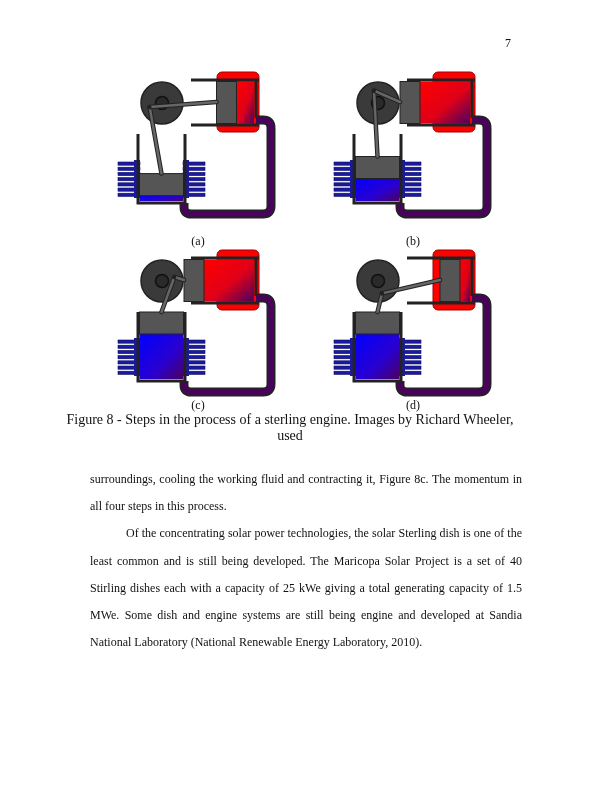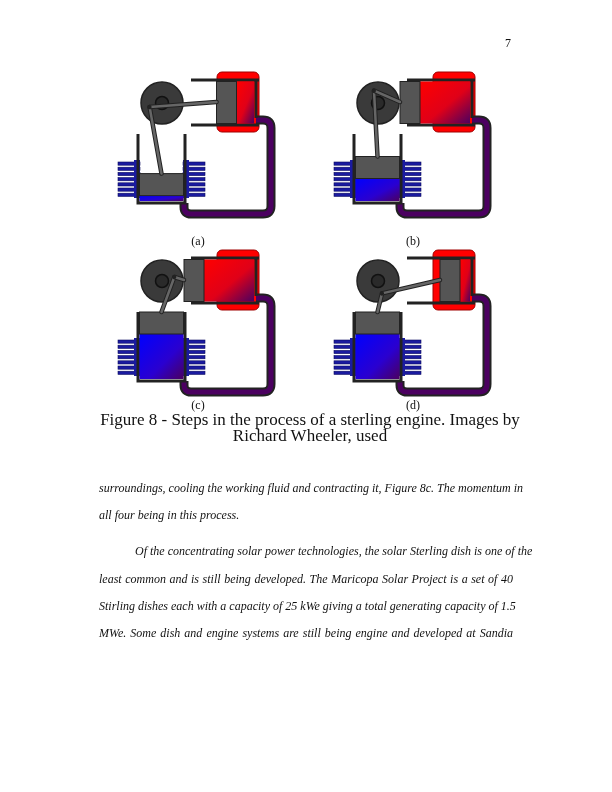--- a/index.html
+++ b/index.html
@@ -2,24 +2,24 @@
 <html><head>
 <meta charset="utf-8">
 <style>
   html, body { margin: 0; padding: 0; background: #ffffff; }
   body { width: 612px; height: 792px; position: relative; overflow: hidden;
          font-family: "Liberation Serif", "DejaVu Serif", serif; color: #111; }
   .page-number { position: absolute; top: 36px; left: 505px; font-size: 12px; }
   .panel { position: absolute; width: 180px; height: 160px; }
   .panel svg { width: 180px; height: 160px; display: block; }
   .panel-label { position: absolute; font-size: 12px; text-align: center; width: 40px; }
-  .caption { position: absolute; top: 412px; left: 84px; width: 452px; text-align: center;
-             font-size: 17px; line-height: 16px; }
+  .caption { position: absolute; top: 412px; left: 64px; width: 452px; text-align: center;
+             font-size: 14px; line-height: 16px; }
   .body-text { position: absolute; left: 90px; width: 432px; font-size: 12px; }
-  .para { margin: 9px; line-height: 27.2px; text-align: justify; text-align-last: left; font-style: italic; }
+  .para { margin: 0; line-height: 27.2px; text-align: justify; text-align-last: left; }
   .line { display: block; text-align: justify; text-align-last: justify; height: 27.2px; white-space: nowrap; }
   .line.last { text-align-last: left; }
 </style>
 </head>
 <body>
 
 <div class="page-number">7</div>
 
 <div class="panel" id="panel-a" style="left:113px; top:68px;">
 <svg viewBox="0 0 180 160" xmlns="http://www.w3.org/2000/svg">
@@ -265,21 +265,22 @@
   </div>
 <div class="panel-label" style="left:393px; top:398px;">(d)</div>
 
 <div class="caption">
   <div>Figure 8 - Steps in the process of a sterling engine. Images by Richard Wheeler, used</div>
 </div>
 
 <div class="body-text" style="top:466px;">
   <div class="para">
     <span class="line">surroundings, cooling the working fluid and contracting it, Figure 8c. The momentum in</span>
-    <span class="line last">all four being in this process.</span>
+    <span class="line last">all four steps in this process.</span>
   </div>
   <div class="para">
     <span class="line" style="padding-left:36px; width:396px;">Of the concentrating solar power technologies, the solar Sterling dish is one of the</span>
     <span class="line">least common and is still being developed. The Maricopa Solar Project is a set of 40</span>
     <span class="line">Stirling dishes each with a capacity of 25 kWe giving a total generating capacity of 1.5</span>
     <span class="line">MWe. Some dish and engine systems are still being engine and developed at Sandia</span>
+    <span class="line last">National Laboratory (National Renewable Energy Laboratory, 2010).</span>
   </div>
 </div>
 
 </body></html>

